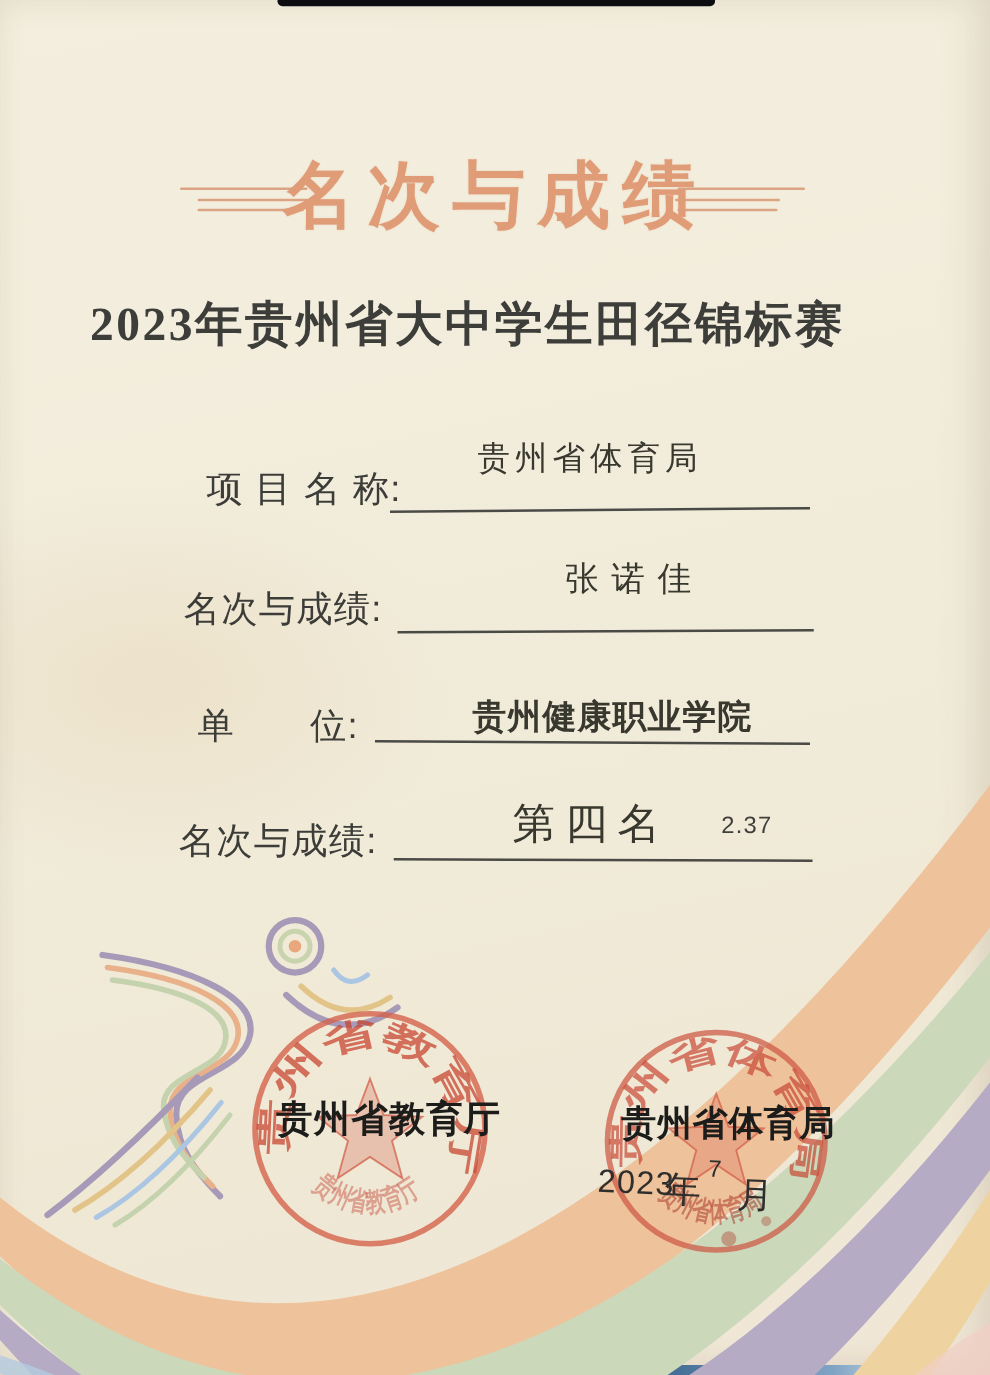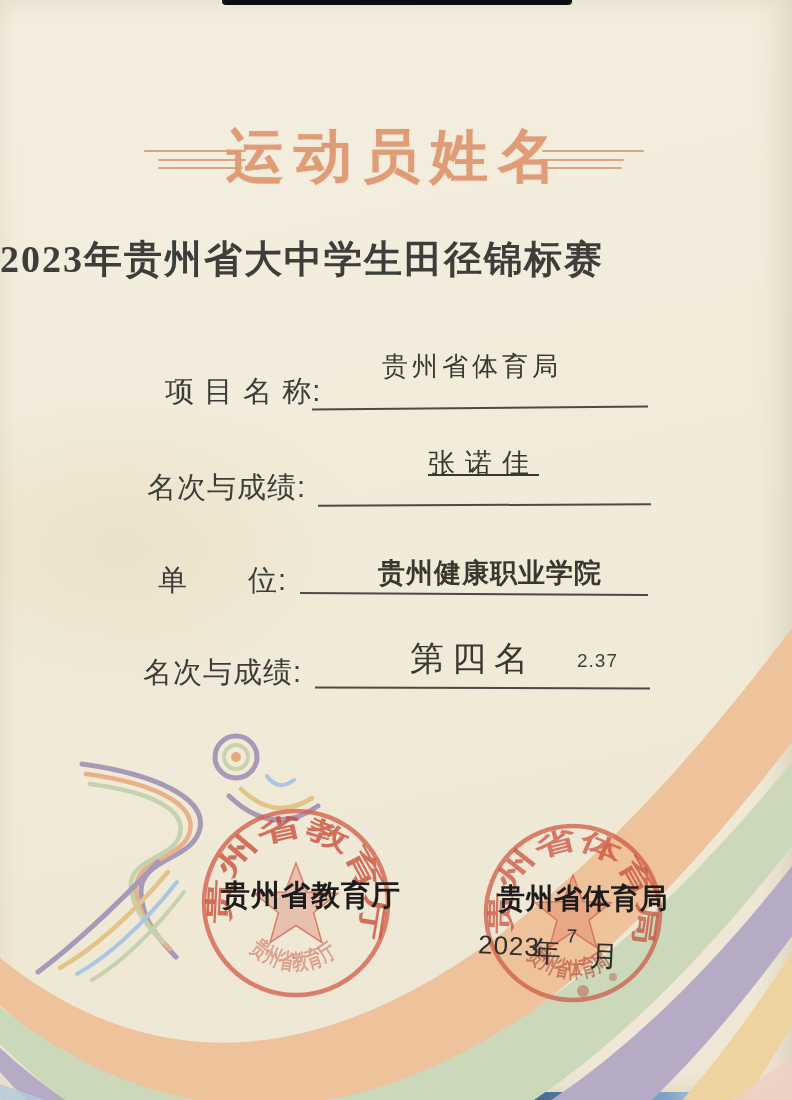--- a/index.html
+++ b/index.html
@@ -35,40 +35,40 @@
   .orn-left{left:144px;top:150px;}
   .orn-right{left:540px;top:150px;}
   .l1{left:0;top:0;width:102px;}
   .l2{left:14px;top:9px;width:88px;}
   .l3{left:14px;top:17px;width:85px;}
   .orn-right .l1{left:2px;}
   .orn-right .l2{left:0;width:84px;}
   .orn-right .l3{left:2px;width:80px;}
 
   .event-title{
-    position:absolute;left:0;top:234px;width:676px;text-align:left;
+    position:absolute;left:0;top:234px;width:676px;text-align:right;
     font-family:"Liberation Serif","DejaVu Serif",serif;font-weight:700;
     font-size:38px;color:#3d3d3a;letter-spacing:2px;
   }
 
   
   .flabel{
     position:absolute;font-size:29px;color:#3c3c38;font-weight:500;
     white-space:pre;letter-spacing:1px;
   }
   .fline{position:absolute;height:2px;background:#4a4a46;}
   .fvalue{
     position:absolute;font-family:"Liberation Serif","DejaVu Serif",serif;
     color:#38382f;white-space:pre;
   }
   .lab1{left:165px;top:372px;}
   .val1{left:382px;top:349px;font-size:26px;letter-spacing:4px;}
   .lin1{left:312px;top:407px;width:336px;transform:rotate(-.5deg);}
   .lab2{left:147px;top:468px;}
-  .val2{left:428px;top:445px;font-size:27px;letter-spacing:10px;text-decoration:underline;}
+  .val2{left:452px;top:445px;font-size:27px;letter-spacing:10px;}
   .lin2{left:318px;top:504px;width:333px;transform:rotate(-.3deg);}
   .lab3{left:158px;top:561px;}
   .val3{left:378px;top:555px;font-size:27px;font-weight:600;letter-spacing:1px;}
   .lin3{left:300px;top:593px;width:348px;transform:rotate(.3deg);}
   .lab4{left:143px;top:653px;}
   .val4{left:410px;top:636px;font-size:34px;font-weight:400;letter-spacing:8px;}
   .score{position:absolute;left:577px;top:650px;font-size:19px;color:#3f3f3c;letter-spacing:1px;}
   .lin4{left:315px;top:687px;width:335px;transform:rotate(.2deg);}
 
   
@@ -154,21 +154,21 @@
     <text font-family="Liberation Serif, DejaVu Serif, serif" font-size="26" font-weight="700" fill="rgba(198,64,46,.72)">
       <textPath href="#arcSpoTop" startOffset="8" textLength="250" lengthAdjust="spacingAndGlyphs">贵州省体育局</textPath>
     </text>
     <text font-family="Liberation Serif, DejaVu Serif, serif" font-size="22" font-weight="700" fill="rgba(165,48,34,.55)">
       <textPath href="#arcSpoBot" startOffset="4" textLength="92" lengthAdjust="spacingAndGlyphs">贵州省体育局</textPath>
     </text>
     <circle cx="10" cy="78" r="6" fill="rgba(170,45,30,.4)"></circle>
     <circle cx="40" cy="64" r="4" fill="rgba(170,45,30,.35)"></circle>
   </svg>
 
-  <div class="title layer-text abs">运动员姓名</div>
+  <div class="title layer-text abs">名次与成绩</div>
   <div class="ornament orn-left">
     <div class="l l1"></div>
       <div class="l l2"></div>
       <div class="l l3"></div>
   </div>
   <div class="ornament orn-right">
     <div class="l l1"></div>
       <div class="l l2"></div>
       <div class="l l3"></div>
   </div>

